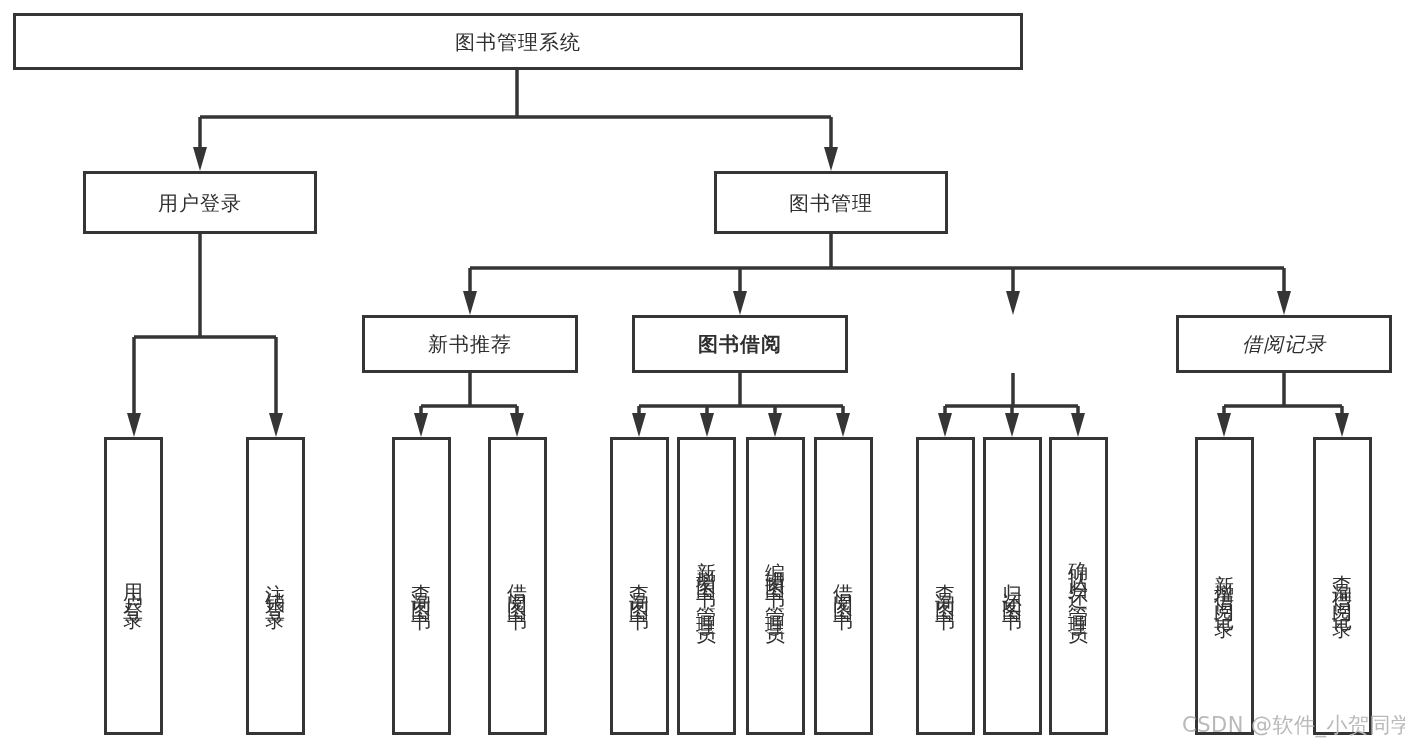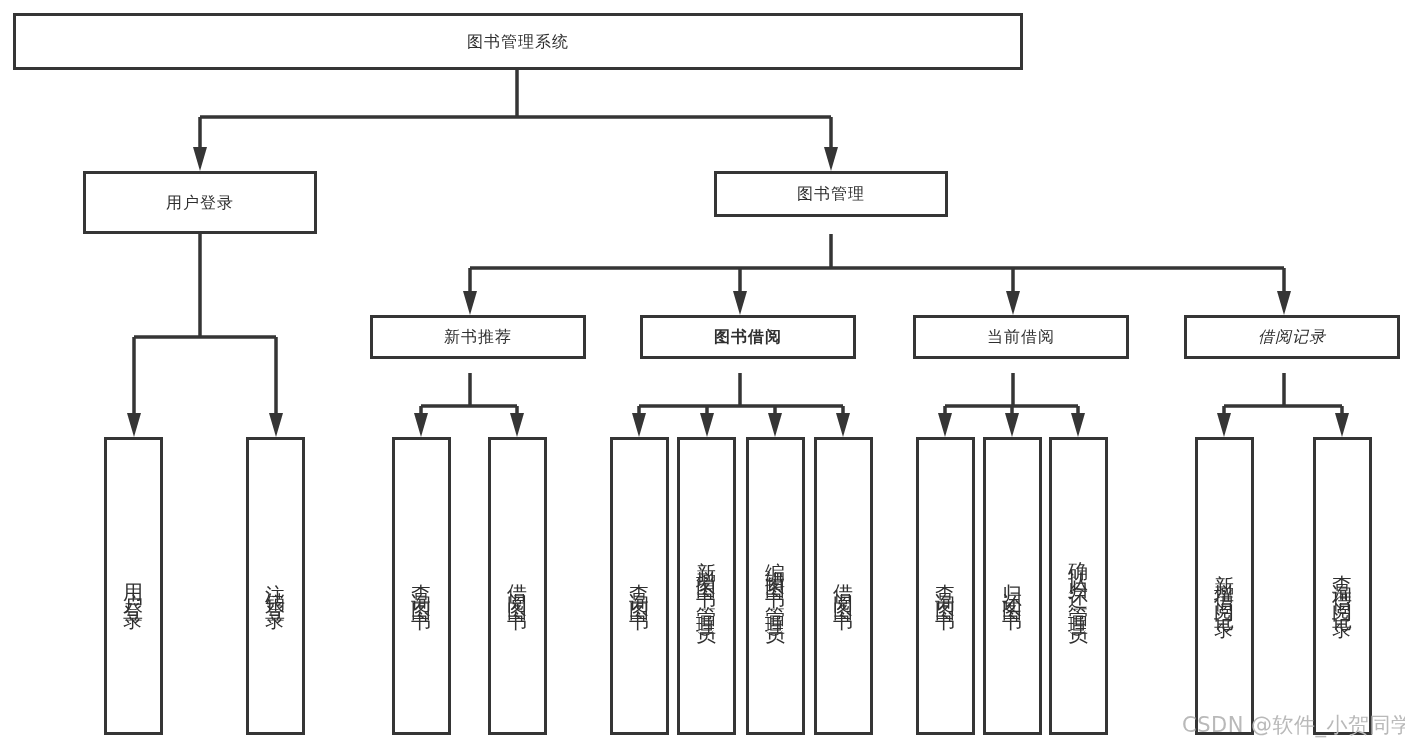--- a/index.html
+++ b/index.html
@@ -28,36 +28,36 @@
     box-sizing: border-box;
     border: 3px solid #353535;
     background: #ffffff;
     color: #2f2f2f;
     display: flex;
     align-items: center;
     justify-content: center;
     text-align: center;
   }
   .h-node {
-    font-size: 16px;
+    font-size: 20px;
     letter-spacing: 1px;
     line-height: 1;
   }
   .v-node {
     writing-mode: vertical-rl;
     text-orientation: upright;
     font-size: 20px;
     letter-spacing: 9px;
     line-height: 1;
     padding: 6px 0;
   }
   .root-node   { left: 13px;  top: 13px;  width: 1010px; height: 57px; }
   .l1-user     { left: 83px;  top: 171px; width: 234px;  height: 63px; }
-  .l1-book     { left: 714px; top: 171px; width: 234px;  height: 46px; }
-  .l2 { top: 315px; height: 44px; width: 216px; margin-left: 8px; }
+  .l1-book     { left: 714px; top: 171px; width: 234px;  height: 63px; }
+  .l2 { top: 315px; height: 58px; width: 216px; }
   .l2-newbook  { left: 362px; }
   .l2-borrow   { left: 632px; font-weight: bold; }
   .l2-current  { left: 905px; }
   .l2-records  { left: 1176px; font-style: italic; }
   .leaf { top: 437px; height: 298px; width: 59px; }
   .leaf-userlogin   { left: 104px; }
   .leaf-logout      { left: 246px; }
   .leaf-query1      { left: 392px; }
   .leaf-borrow1     { left: 488px; }
   .leaf-query2      { left: 610px; }
@@ -158,21 +158,20 @@
     </g>
   </svg>
 
   <div class="node h-node root-node">图书管理系统</div>
 
   <div class="node h-node l1-user">用户登录</div>
   <div class="node h-node l1-book">图书管理</div>
 
   <div class="node h-node l2 l2-newbook">新书推荐</div>
   <div class="node h-node l2 l2-borrow">图书借阅</div>
-  <div class="node h-node l2 l2-current">当前借阅</div>
   <div class="node h-node l2 l2-records">借阅记录</div>
 
   <div class="node v-node leaf leaf-userlogin">用户登录</div>
   <div class="node v-node leaf leaf-logout">注销登录</div>
 
   <div class="node v-node leaf leaf-query1">查询图书</div>
   <div class="node v-node leaf leaf-borrow1">借阅图书</div>
 
   <div class="node v-node leaf leaf-query2">查询图书</div>
   <div class="node v-node leaf leaf-addbook">新增图书（管理员）</div>

